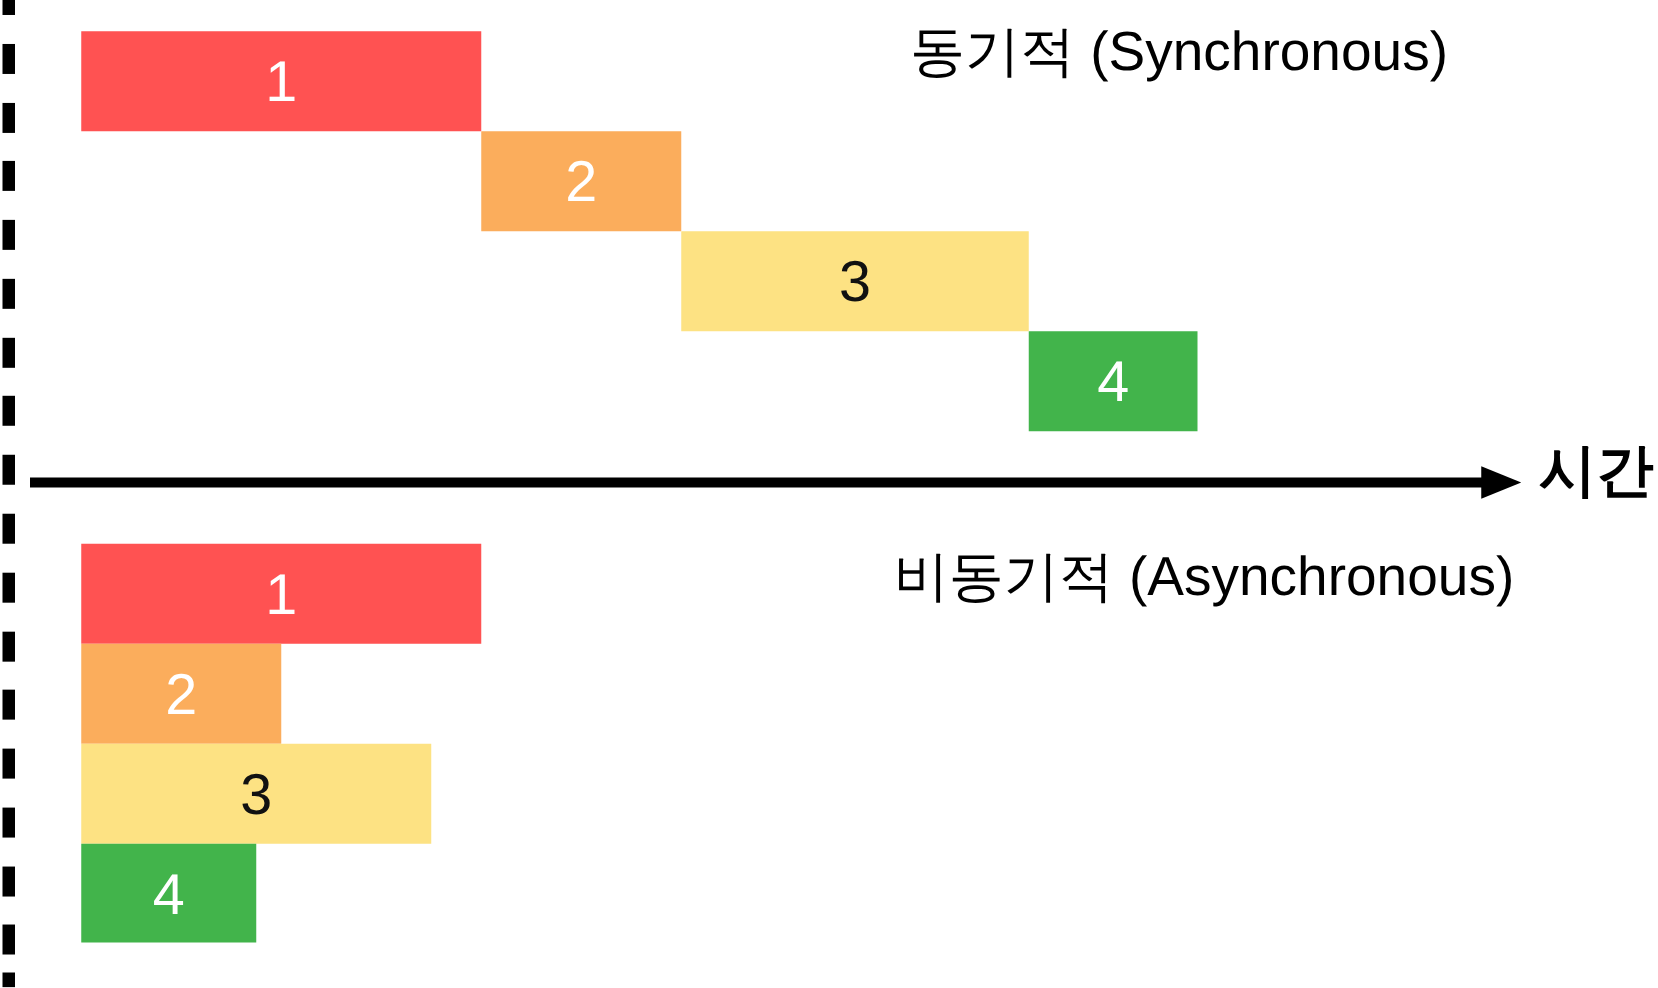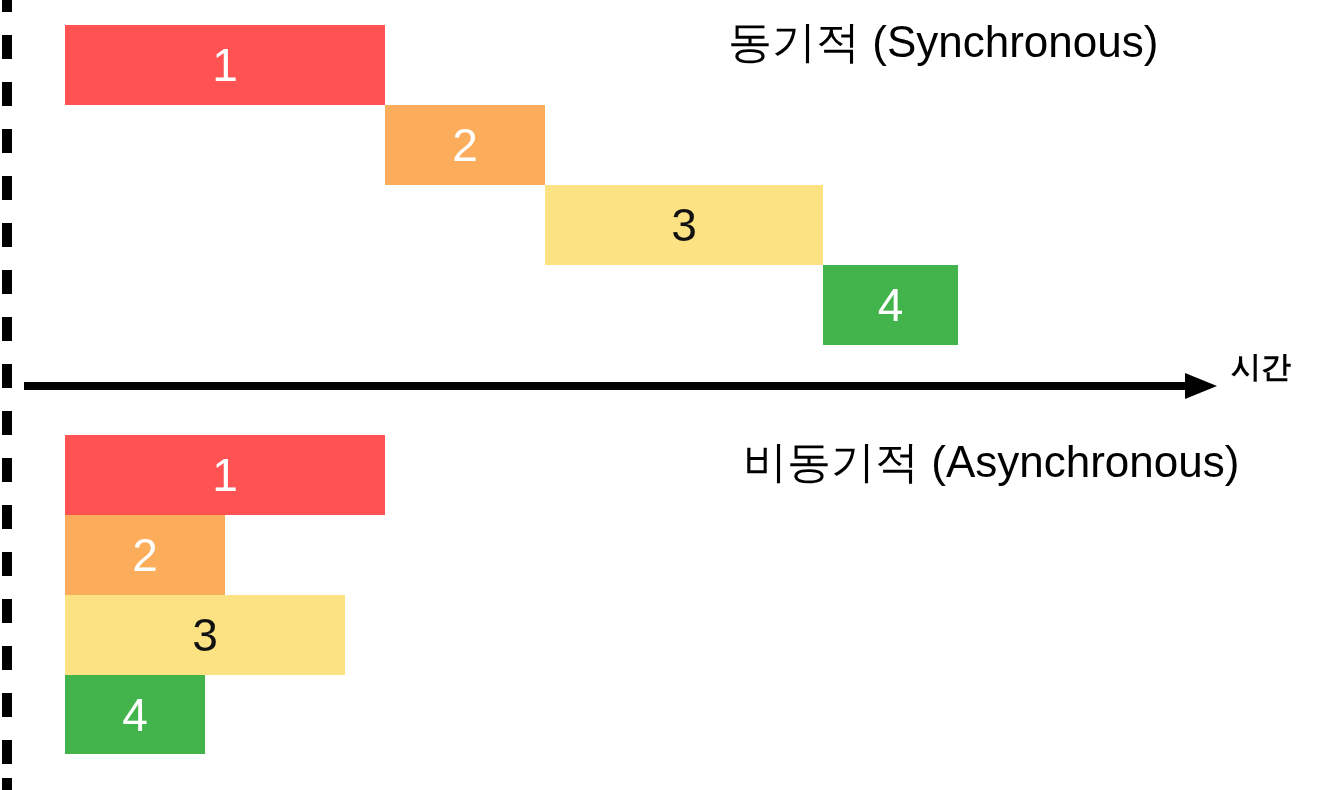--- a/index.html
+++ b/index.html
@@ -56,21 +56,21 @@
 
   
   .section-title {
     position: absolute;
     font-size: 44px;
     line-height: 1.3;
     color: #000000;
     white-space: nowrap;
   }
   .sync-title  { left: 728px; top: 13px; text-align: center; }
-  .async-title { left: 743px; top: 433px; }
+  .async-title { left: 715px; top: 433px; }
 
   
   .axis-line {
     position: absolute;
     left: 24px;
     top: 382px;
     width: 1166px;
     height: 8px;
     background: #000000;
   }
@@ -81,21 +81,21 @@
     width: 0;
     height: 0;
     border-left: 32px solid #000000;
     border-top: 13px solid transparent;
     border-bottom: 13px solid transparent;
   }
   .axis-label {
     position: absolute;
     left: 1231px;
     top: 349px;
-    font-size: 30px;
+    font-size: 46px;
     line-height: 1.2;
     font-weight: bold;
     color: #000000;
     white-space: nowrap;
   }
 </style>
 </head>
 <body>
 
 <div class="canvas">

